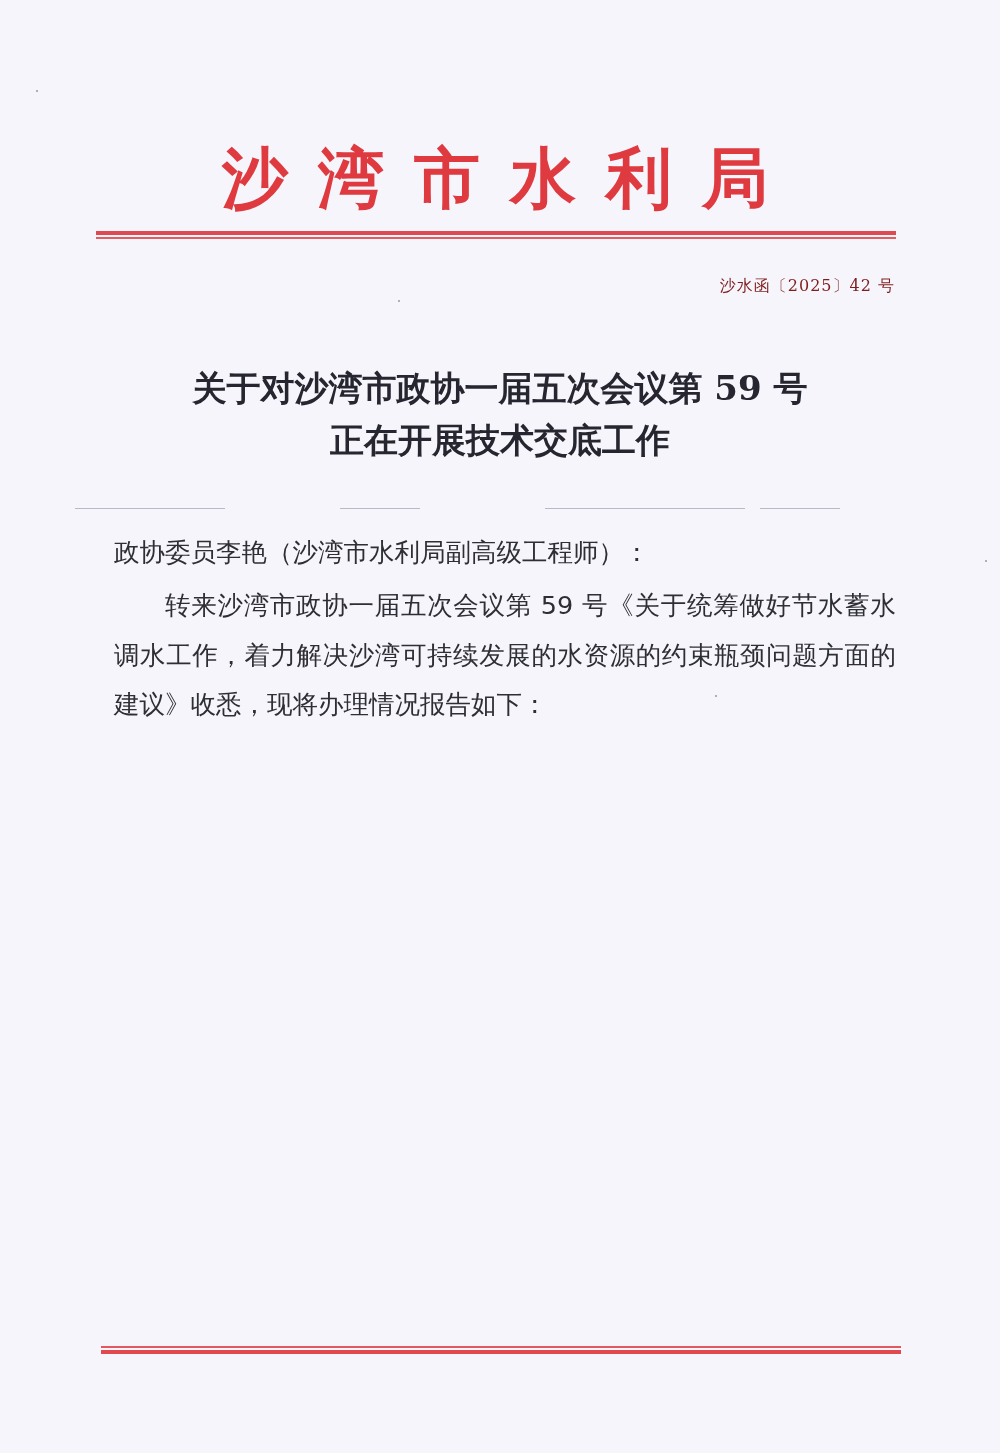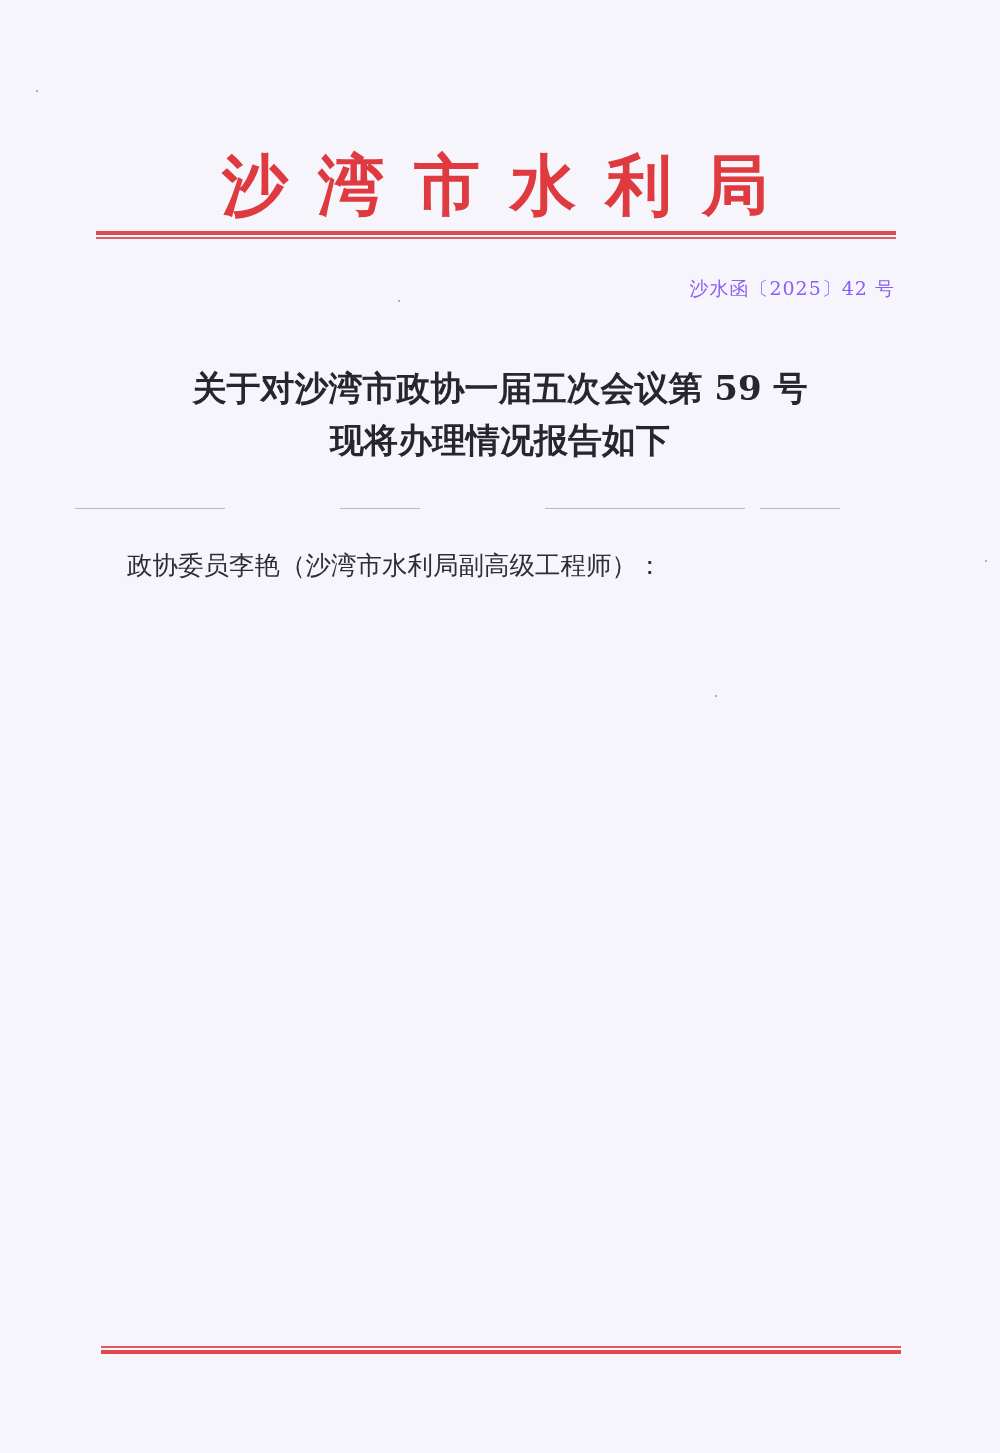--- a/index.html
+++ b/index.html
@@ -5,38 +5,38 @@
     html, body { margin: 0; padding: 0; }
     body {
       width: 1000px; height: 1453px; overflow: hidden;
       background: #f6f5fb;
       position: relative;
       font-family: "DejaVu Serif", "Liberation Serif", serif;
       color: #2b2b33;
     }
     .page { position: absolute; inset: 0; }
     .masthead {
-      position: absolute; left: 0; width: 1000px; top: 145px;
+      position: absolute; left: 0; width: 1000px; top: 138px;
       text-align: center;
       font-family: "DejaVu Serif", serif;
       font-weight: bold;
       font-size: 66px;
       letter-spacing: 30px;
       color: #de3a3f;
       line-height: 80px;
       padding-left: 20px;
       box-sizing: border-box;
     }
     .rule-top { position: absolute; left: 96px; width: 800px; top: 231px; }
     .rule-top .thick { height: 4px; background: #e04a4e; }
     .rule-top .gap { height: 2px; }
     .rule-top .thin { height: 1.5px; background: #e35c5f; }
     .doc-number {
       position: absolute; right: 105px; top: 276px;
-      font-size: 19px; color: #8b5cf6; letter-spacing: 1px;
+      font-size: 16px; color: #7f1d1d; letter-spacing: 1px;
     }
     .title {
       position: absolute; left: 0; width: 1000px; top: 362px;
       text-align: center;
       font-family: "DejaVu Serif", serif;
       font-weight: bold;
       font-size: 34px; line-height: 52px;
       color: #262630;
     }
     .title div { white-space: nowrap; }
@@ -44,21 +44,21 @@
       position: absolute; top: 508px; height: 1px; background: #b9b8c4;
     }
     .body {
       position: absolute; left: 110px; width: 790px; top: 524px;
       font-family: "DejaVu Sans", sans-serif;
       font-size: 25.5px;
       line-height: 49.4px;
       color: #2e2e36;
       text-align: justify;
     }
-    .body p { margin: 17px; }
+    .body p { margin: 4px; }
     .body .indent { text-indent: 2em; }
     .body .salutation { letter-spacing: 0; }
     .rule-bottom { position: absolute; left: 101px; width: 800px; top: 1346px; }
     .rule-bottom .thin { height: 1.5px; background: #e3585c; }
     .rule-bottom .gap { height: 2px; }
     .rule-bottom .thick { height: 4px; background: #e04a4e; }
     .speck { position: absolute; width: 2px; height: 2px; background: #999; border-radius: 1px; }
   </style>
 </head>
 <body>
@@ -70,30 +70,31 @@
   <div class="rule-top">
     <div class="thick"></div>
     <div class="gap"></div>
     <div class="thin"></div>
   </div>
 
   <div class="doc-number">沙水函〔2025〕42 号</div>
 
   <div class="title">
     <div>关于对沙湾市政协一届五次会议第 59 号</div>
-    <div>现将办理情况报告如下</div>
+    <div>正在开展技术交底工作</div>
   </div>
 
   <div class="fold-line" style="left:75px;width:150px;"></div>
   <div class="fold-line" style="left:340px;width:80px;"></div>
   <div class="fold-line" style="left:545px;width:200px;"></div>
   <div class="fold-line" style="left:760px;width:80px;"></div>
 
   <div class="body">
     <p class="salutation">政协委员李艳（沙湾市水利局副高级工程师）：</p>
+    <p class="indent">转来沙湾市政协一届五次会议第 59 号《关于统筹做好节水蓄水调水工作，着力解决沙湾可持续发展的水资源的约束瓶颈问题方面的建议》收悉，现将办理情况报告如下：</p>
   </div>
 
   <div class="rule-bottom">
     <div class="thin"></div>
     <div class="gap"></div>
     <div class="thick"></div>
   </div>
 
   <div class="speck" style="left:36px;top:90px;"></div>
   <div class="speck" style="left:398px;top:300px;"></div>

